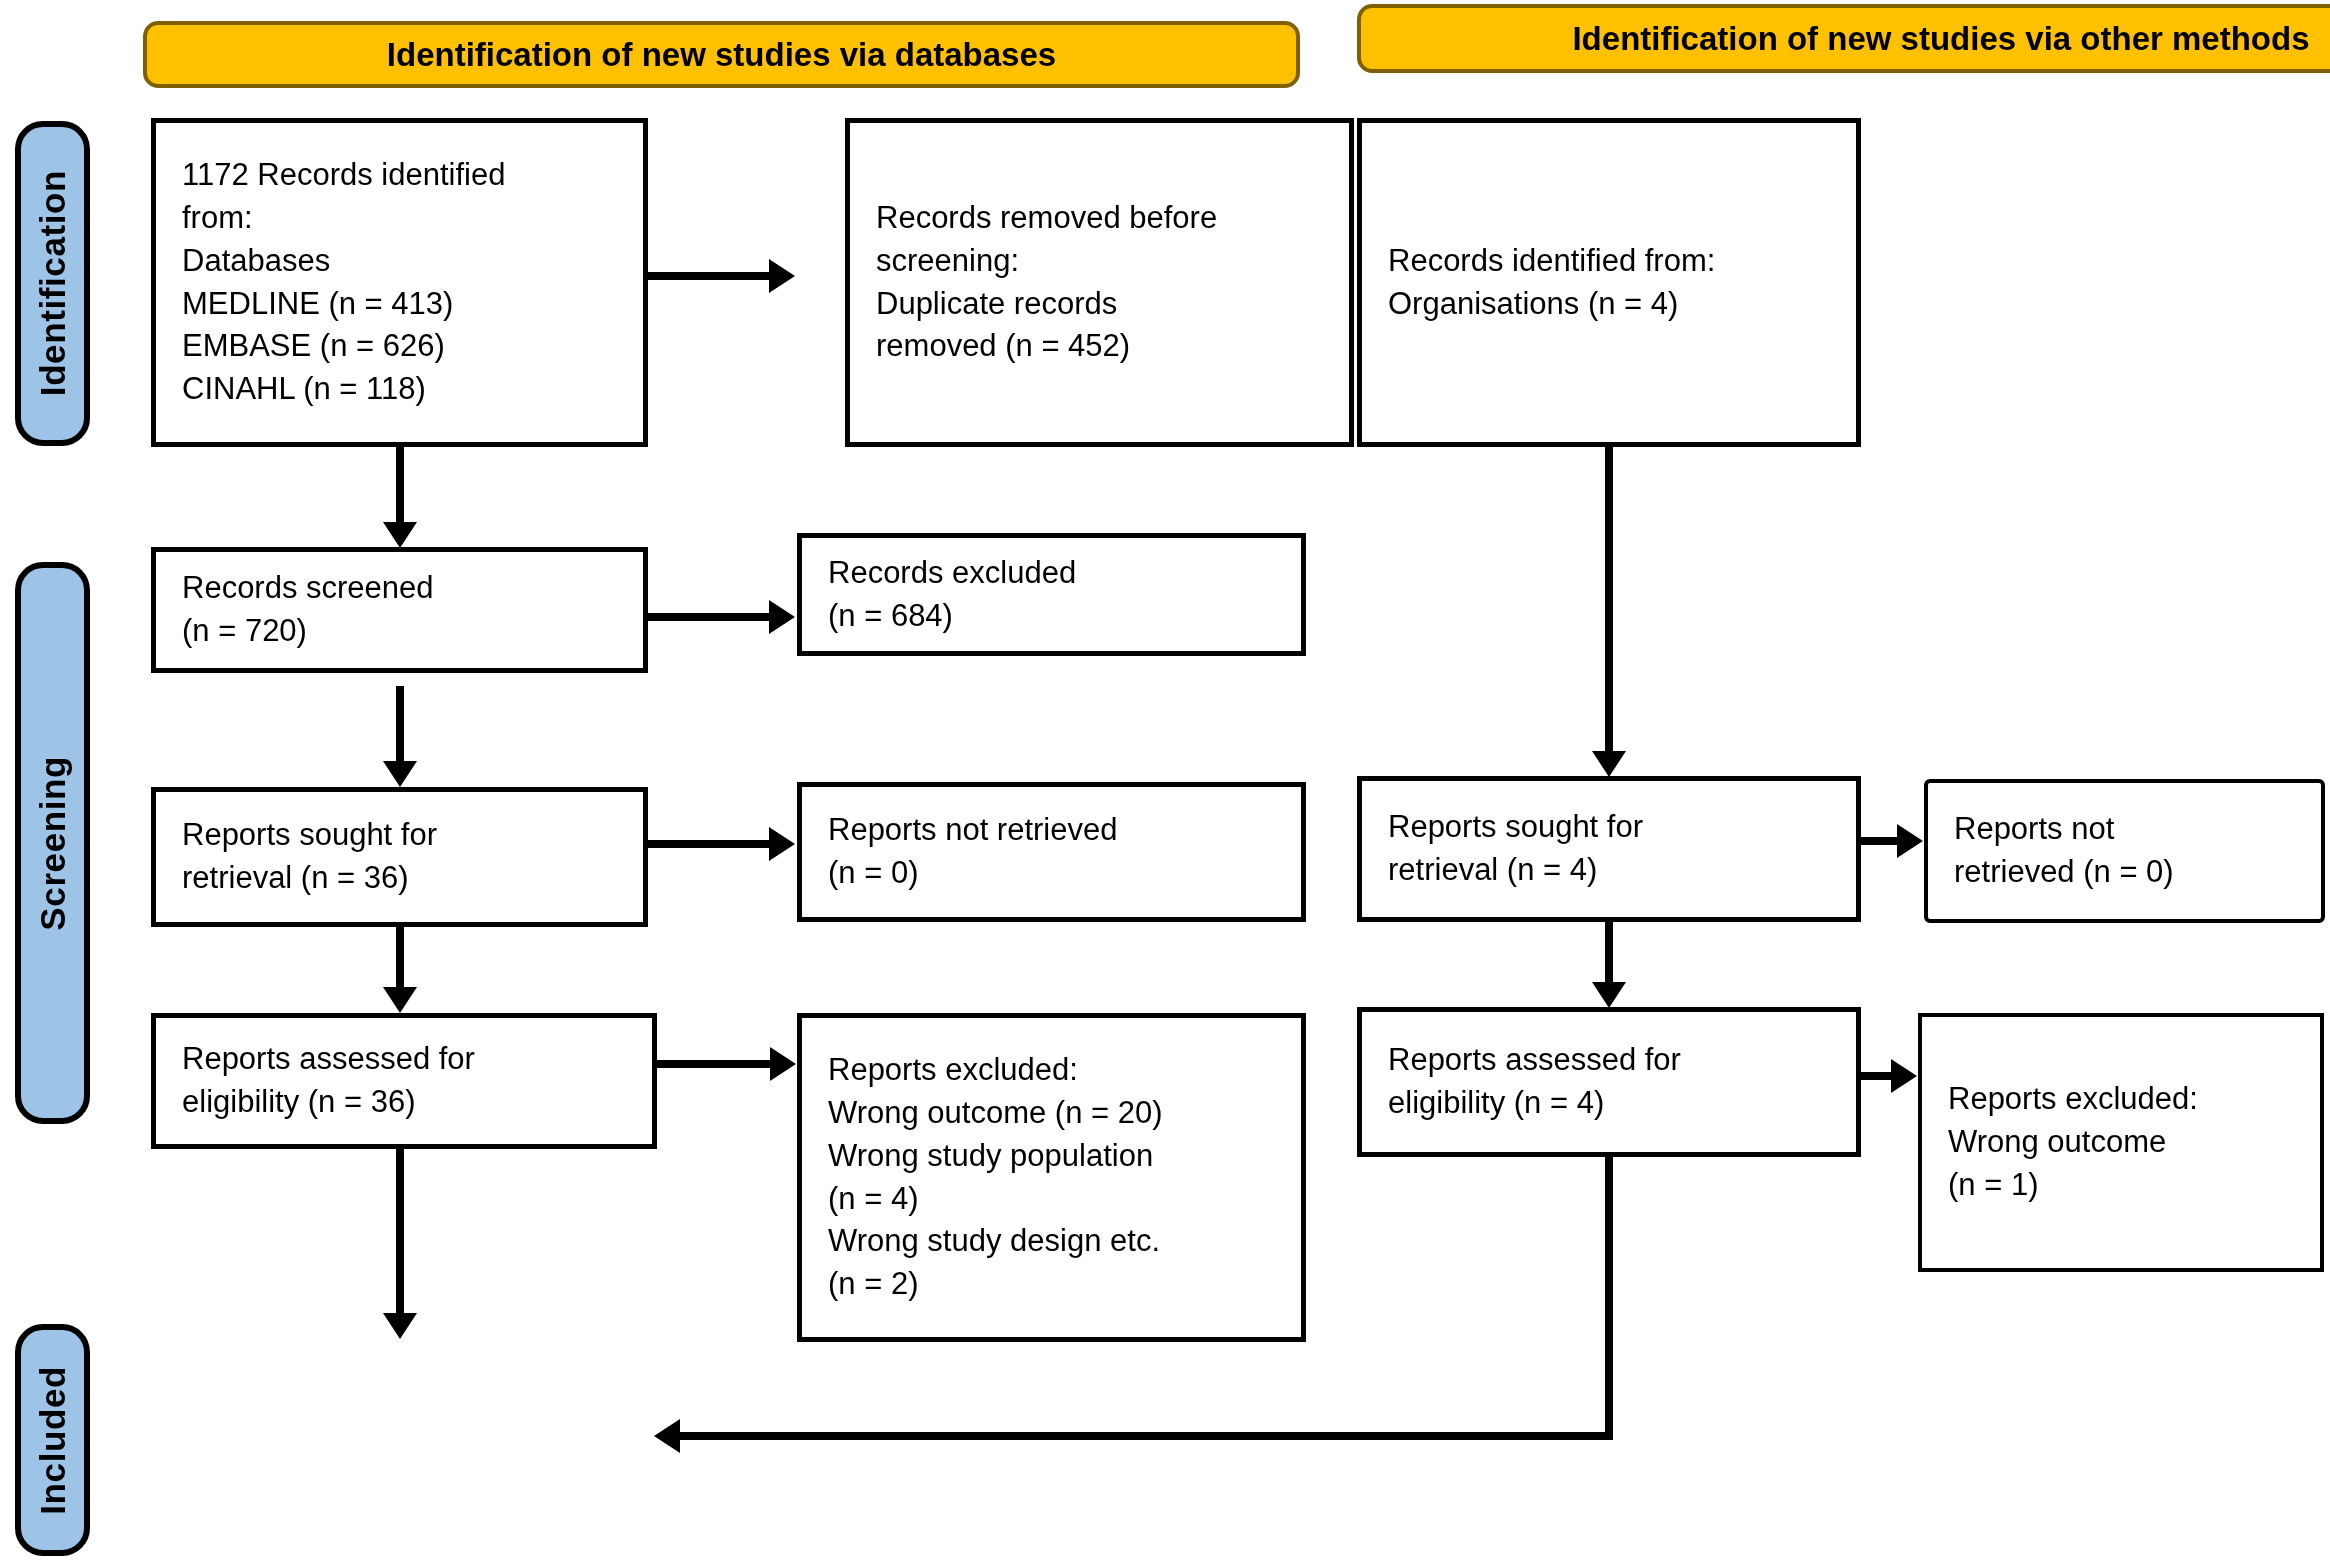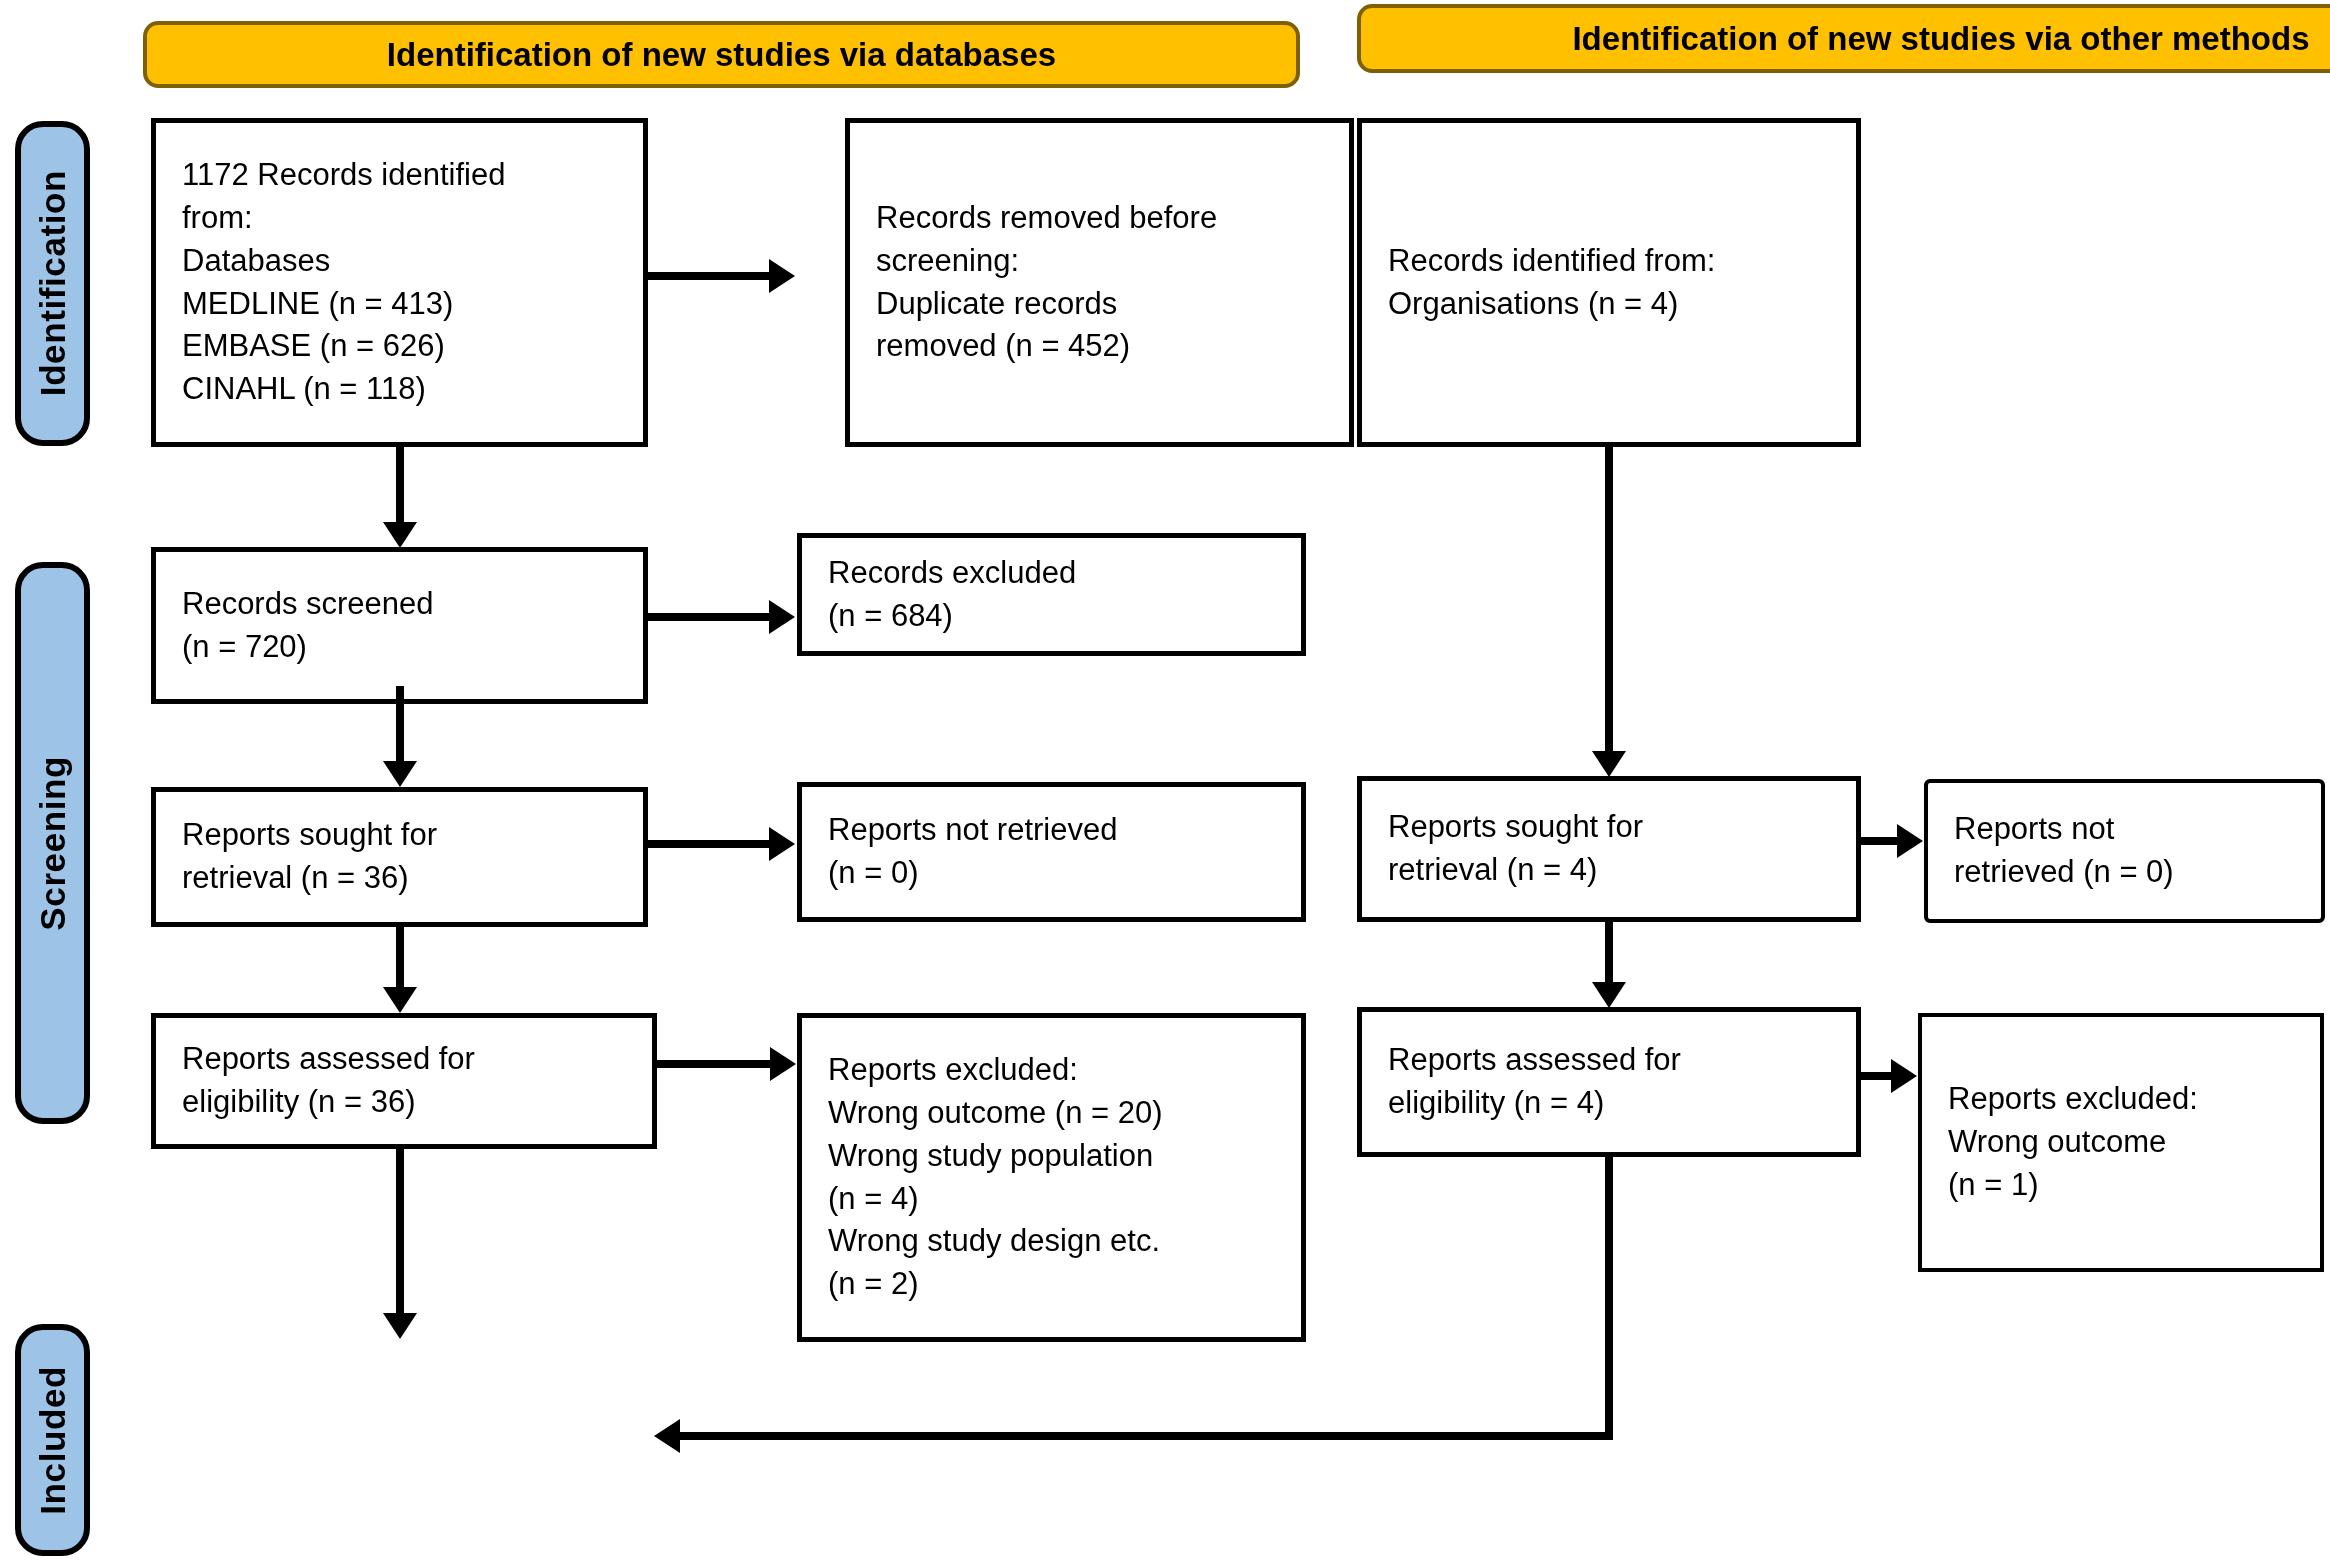--- a/index.html
+++ b/index.html
@@ -127,21 +127,21 @@
     <span class="btext">Records removed before
 screening:
 Duplicate records
 removed (n = 452)</span>
   </div>
   <div class="fbox" style="left:1357px;top:118px;width:504px;height:329px;">
     <span class="btext">Records identified from:
 Organisations (n = 4)</span>
   </div>
 
-  <div class="fbox" style="left:151px;top:547px;width:497px;height:157px;">
+  <div class="fbox" style="left:151px;top:547px;width:497px;height:126px;">
     <span class="btext">Records screened
 (n = 720)</span>
   </div>
   <div class="fbox" style="left:797px;top:533px;width:509px;height:123px;">
     <span class="btext">Records excluded
 (n = 684)</span>
   </div>
 
   <div class="fbox" style="left:151px;top:787px;width:497px;height:140px;">
     <span class="btext">Reports sought for

